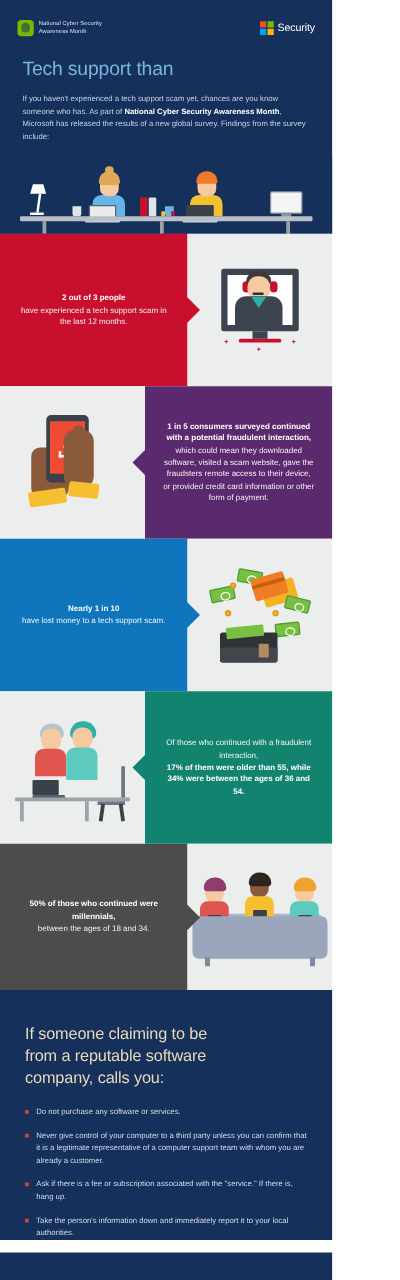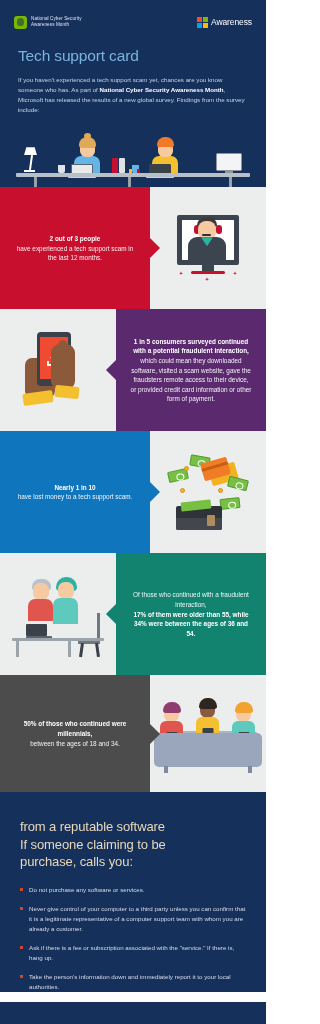--- a/index.html
+++ b/index.html
@@ -525,26 +525,26 @@
           <span>Awareness Month</span>
         </span>
       </div>
       <div class="ms-logo">
         <span class="ms-grid">
           <i class="q1"></i>
             <i class="q2"></i>
             <i class="q3"></i>
             <i class="q4"></i>
         </span>
-        <span class="ms-word">Awareness</span>
+        <span class="ms-word">Security</span>
       </div>
     </div>
 
     <h1 class="hero-title">
-      <span>Tech support card</span>
+      <span>Tech support than</span>
     </h1>
 
     <p class="hero-body">
       <span>If you haven't experienced a tech support scam yet, chances are you know someone who has. As part of </span><b>National Cyber Security Awareness Month</b><span>, Microsoft has released the results of a new global survey. Findings from the survey include:</span>
     </p>
 
     <div class="desk-scene">
       <div class="lamp">
         <div class="shade"></div>
           <div class="arm"></div>
@@ -751,23 +751,23 @@
         </div>
         <div class="sofa"></div>
         <div class="sofa-leg" style="left:10px;"></div>
         <div class="sofa-leg" style="right:10px;"></div>
       </div>
     </div>
   </div>
 
   <div class="tips">
     <h2 class="tips-title">
+      <span>If someone claiming to be</span>
       <span>from a reputable software</span>
-      <span>If someone claiming to be</span>
-      <span>purchase, calls you:</span>
+      <span>company, calls you:</span>
     </h2>
     <ul class="tips-list">
       <li>Do not purchase any software or services.</li>
       <li>Never give control of your computer to a third party unless you can confirm that it is a legitimate representative of a computer support team with whom you are already a customer.</li>
       <li>Ask if there is a fee or subscription associated with the "service." If there is, hang up.</li>
       <li>Take the person's information down and immediately report it to your local authorities.</li>
     </ul>
   </div>
 
   <div class="footer">

